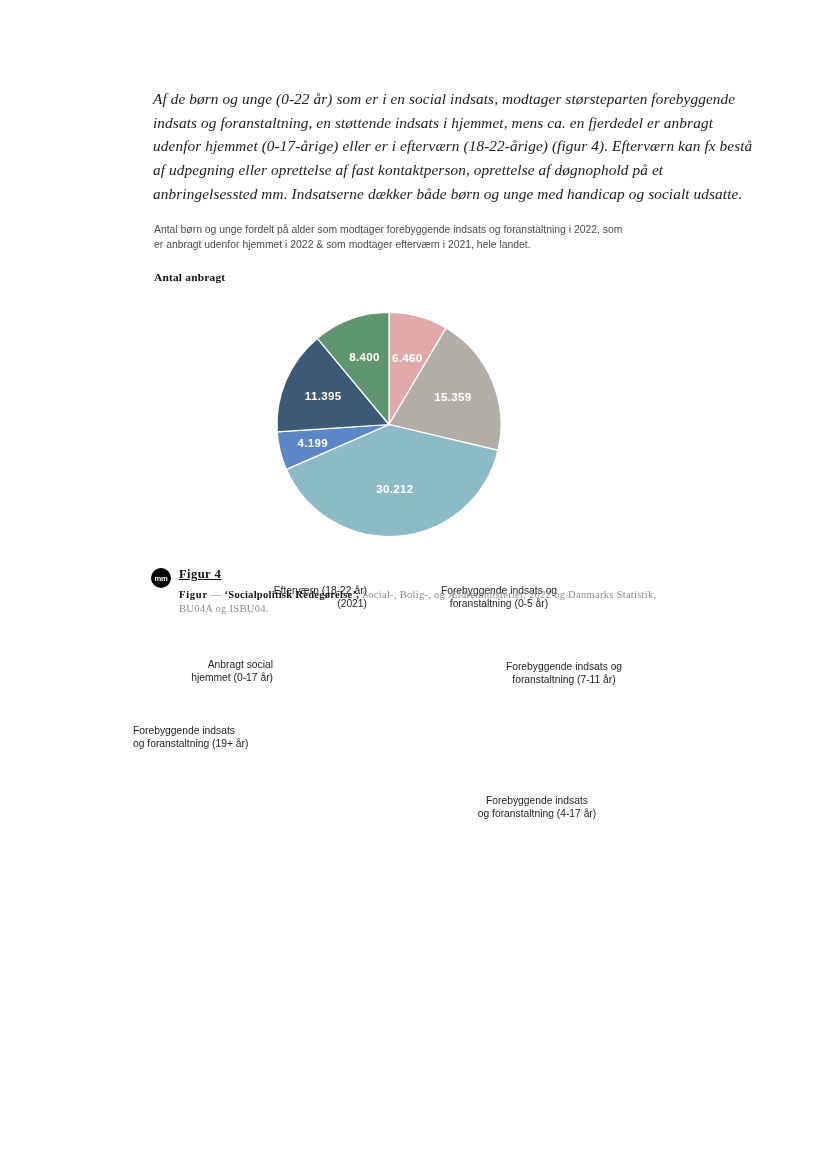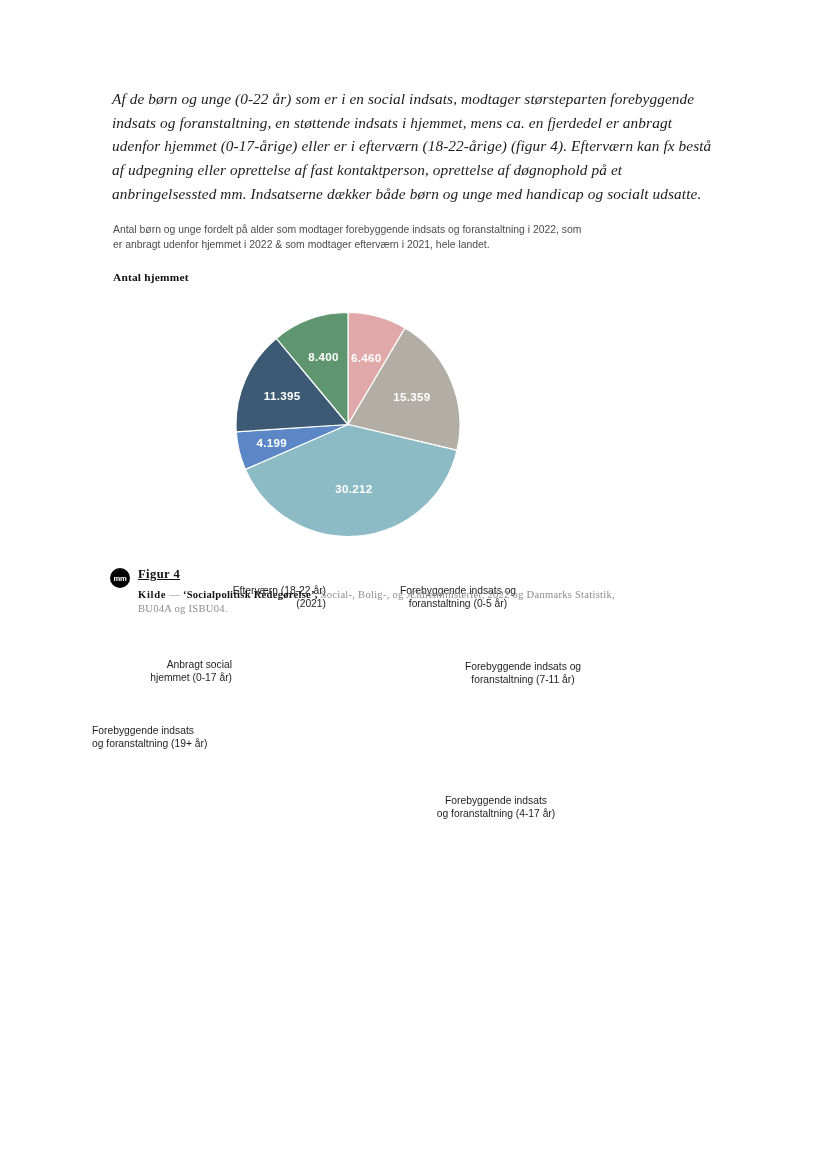--- a/index.html
+++ b/index.html
@@ -13,20 +13,21 @@
     position: relative;
     font-family: "Liberation Sans", sans-serif;
     color: #1a1a1a;
     overflow: hidden;
   }
 
   .page {
     position: absolute;
     inset: 0;
     background: #ffffff;
+    margin-left: 41px;
   }
 
   
   .intro {
     position: absolute;
     left: 112px;
     top: 72px;
     width: 600px;
     font-family: "Liberation Serif", "DejaVu Serif", serif;
     font-style: italic;
@@ -164,21 +165,21 @@
 </style>
 </head>
 <body>
 
 <div class="page">
 
   <p class="intro">Af de børn og unge (0-22 år) som er i en social indsats, modtager størsteparten forebyggende indsats og foranstaltning, en støttende indsats i hjemmet, mens ca. en fjerdedel er anbragt udenfor hjemmet (0-17-årige) eller er i efterværn (18-22-årige) (figur 4). Efterværn kan fx bestå af udpegning eller oprettelse af fast kontaktperson, oprettelse af døgnophold på et anbringelsessted mm. Indsatserne dækker både børn og unge med handicap og socialt udsatte.</p>
 
   <p class="chart-desc">Antal børn og unge fordelt på alder som modtager forebyggende indsats og foranstaltning i 2022, som er anbragt udenfor hjemmet i 2022 &amp; som modtager efterværn i 2021, hele landet.</p>
 
-  <div class="chart-axis-title">Antal hjemmet</div>
+  <div class="chart-axis-title">Antal anbragt</div>
 
   <div class="figure-area">
     <svg class="pie-svg" width="827" height="285" viewBox="0 0 827 285">
       <g id="pie-slices">
           <path d="M 348 139.5 L 348.00 27.50 A 112 112 0 0 1 405.00 43.09 Z" fill="#e0a8a8" stroke="#ffffff" stroke-width="1.2"></path>
           <path d="M 348 139.5 L 405.00 43.09 A 112 112 0 0 1 456.99 165.30 Z" fill="#b3aea5" stroke="#ffffff" stroke-width="1.2"></path>
           <path d="M 348 139.5 L 456.99 165.30 A 112 112 0 0 1 245.38 184.37 Z" fill="#8cbac5" stroke="#ffffff" stroke-width="1.2"></path>
           <path d="M 348 139.5 L 245.38 184.37 A 112 112 0 0 1 236.24 146.80 Z" fill="#5b87c6" stroke="#ffffff" stroke-width="1.2"></path>
           <path d="M 348 139.5 L 236.24 146.80 A 112 112 0 0 1 276.34 53.42 Z" fill="#3c5a73" stroke="#ffffff" stroke-width="1.2"></path>
           <path d="M 348 139.5 L 276.34 53.42 A 112 112 0 0 1 348.00 27.50 Z" fill="#5f9670" stroke="#ffffff" stroke-width="1.2"></path>
@@ -221,21 +222,21 @@
     <div class="callout c-12-17">
       <div>Forebyggende indsats</div>
       <div>og foranstaltning (4-17 år)</div>
     </div>
   </div>
 
   <div class="caption-block">
     <div class="mm-badge">mm</div>
     <div class="fig-title">Figur 4</div>
     <div class="fig-source">
-      <span class="kilde">Kilde</span>
+      <span class="kilde">Figur</span>
       <span class="dash">—</span>
       <span class="pub">‘Socialpolitisk Redegørelse’,</span><span> Social-, Bolig-, og Ældreministeriet, 2022 og Danmarks Statistik, BU04A og ISBU04.</span>
     </div>
   </div>
 
   <div class="footer">
     
     
     
   </div>

